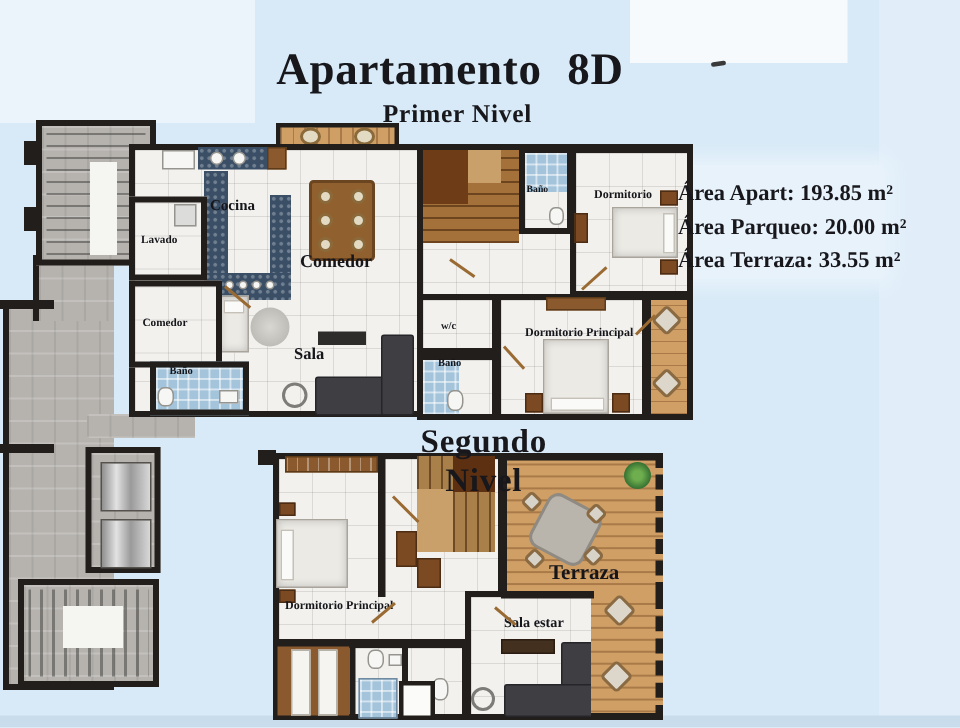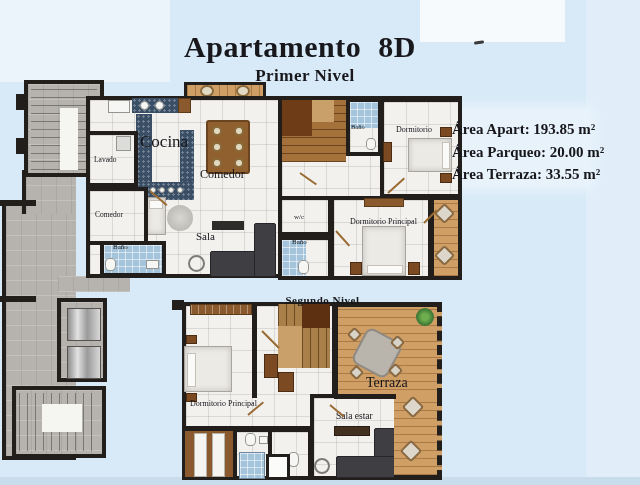--- a/index.html
+++ b/index.html
@@ -58,21 +58,21 @@
   .woodfurn{background:#8a5a2e;border:1px solid #5d3a18;box-sizing:border-box;}
   .nstand{position:absolute;background:#7c4a22;border:1px solid #4c2c12;box-sizing:border-box;}
   .bed{position:absolute;background:#eceae5;border:1px solid #a9a59d;box-shadow:inset 0 0 6px rgba(0,0,0,.20);box-sizing:border-box;}
   .pillow{position:absolute;background:#fafaf8;border:1px solid #c5c1b8;box-sizing:border-box;}
   .sofa{position:absolute;background:#3f3f43;border:1px solid #26262a;border-radius:2px;box-sizing:border-box;}
   .chair-oval{position:absolute;background:#e3dac4;border:2px solid #8a6a3a;border-radius:50%;box-sizing:border-box;}
   .diamond{position:absolute;background:#ddd7cb;border:2px solid #8a6a42;border-radius:3px;transform:rotate(45deg);box-sizing:border-box;}
   .fixture{position:absolute;background:#f6f6f4;border:1px solid #96948e;box-sizing:border-box;}
   .circle-table{position:absolute;border:2px solid #7e7c78;border-radius:50%;box-sizing:border-box;}
   .doorline{position:absolute;height:2px;background:#9a6a33;transform-origin:left center;}
-  .lbl{position:absolute;font-weight:normal;color:#15151a;white-space:nowrap;line-height:1;}
+  .lbl{position:absolute;font-weight:bold;color:#15151a;white-space:nowrap;line-height:1;}
   .title{position:absolute;font-weight:bold;text-align:center;letter-spacing:.5px;}
   .treads{position:absolute;left:3px;top:3px;right:3px;bottom:3px;
     background-image:repeating-linear-gradient(0deg, rgba(70,70,66,.55) 0 1.5px, transparent 1.5px 8px);}
   .treads-v{position:absolute;left:3px;top:3px;right:3px;bottom:3px;
     background-image:repeating-linear-gradient(90deg, rgba(70,70,66,.55) 0 1.5px, transparent 1.5px 8px);}
   .landing{position:absolute;background:#f5f5f2;}
   .cab{position:absolute;border:1px solid #55524e;
     background:linear-gradient(90deg,#8f8f8f,#e2e2e2 30%,#9a9a9a 60%,#d8d8d8);}
 </style>
 </head>
@@ -124,21 +124,21 @@
     <div class="fixture" style="left:155px;top:101px;width:9px;height:9px;border-radius:50%;"></div>
     <div class="abs woodfurn" style="left:178px;top:98px;width:13px;height:15px;"></div>
 
     <div class="abs counter" style="left:136px;top:114px;width:16px;height:86px;"></div>
     <div class="abs counter" style="left:136px;top:182px;width:58px;height:18px;"></div>
     <div class="abs counter" style="left:180px;top:130px;width:14px;height:52px;"></div>
     <div class="fixture" style="left:150px;top:187px;width:6px;height:6px;border-radius:50%;"></div>
     <div class="fixture" style="left:159px;top:187px;width:6px;height:6px;border-radius:50%;"></div>
     <div class="fixture" style="left:168px;top:187px;width:6px;height:6px;border-radius:50%;"></div>
     <div class="fixture" style="left:177px;top:187px;width:6px;height:6px;border-radius:50%;"></div>
-    <div class="lbl" style="left:140px;top:133px;font-size:17px;">Cocina</div>
+    <div class="lbl" style="left:140px;top:133px;font-size:10px;">Cocina</div>
 
     <div class="abs" style="left:206px;top:120px;width:44px;height:54px;background:#91602f;border:2px solid #6b4420;border-radius:3px;box-sizing:border-box;"></div>
     <div class="chair-oval" style="left:212px;top:126px;width:10px;height:10px;"></div>
     <div class="chair-oval" style="left:212px;top:142px;width:10px;height:10px;"></div>
     <div class="chair-oval" style="left:212px;top:158px;width:10px;height:10px;"></div>
     <div class="chair-oval" style="left:234px;top:126px;width:10px;height:10px;"></div>
     <div class="chair-oval" style="left:234px;top:142px;width:10px;height:10px;"></div>
     <div class="chair-oval" style="left:234px;top:158px;width:10px;height:10px;"></div>
     <div class="lbl" style="left:200px;top:168px;font-size:12px;">Comedor</div>
 
@@ -268,21 +268,21 @@
     <div class="diamond" style="left:403px;top:443px;width:16px;height:16px;"></div>
     <div class="lbl" style="left:366px;top:376px;font-size:14px;">Terraza</div>
 
     <div class="doorline" style="left:248px;top:414px;width:20px;transform:rotate(-40deg);"></div>
     <div class="doorline" style="left:262px;top:330px;width:24px;transform:rotate(45deg);"></div>
     <div class="doorline" style="left:330px;top:404px;width:18px;transform:rotate(40deg);"></div>
   </div>
 
   <div class="title" style="left:120px;top:30px;width:360px;font-size:30px;word-spacing:9px;">Apartamento 8D</div>
   <div class="title" style="left:220px;top:66px;width:170px;font-size:17px;">Primer Nivel</div>
-  <div class="title" style="left:255px;top:294px;width:135px;font-size:11px;">Segundo Nivel</div>
+  <div class="title" style="left:255px;top:281px;width:135px;font-size:22px;">Segundo Nivel</div>
 
   <div class="abs" style="left:452px;top:118px;width:170px;font-weight:bold;font-size:15px;line-height:22.5px;">
     <div>Área Apart: 193.85 m²</div>
     <div>Área Parqueo: 20.00 m²</div>
     <div>Área Terraza: 33.55 m²</div>
   </div>
 
 </div>
 
 </body></html>

